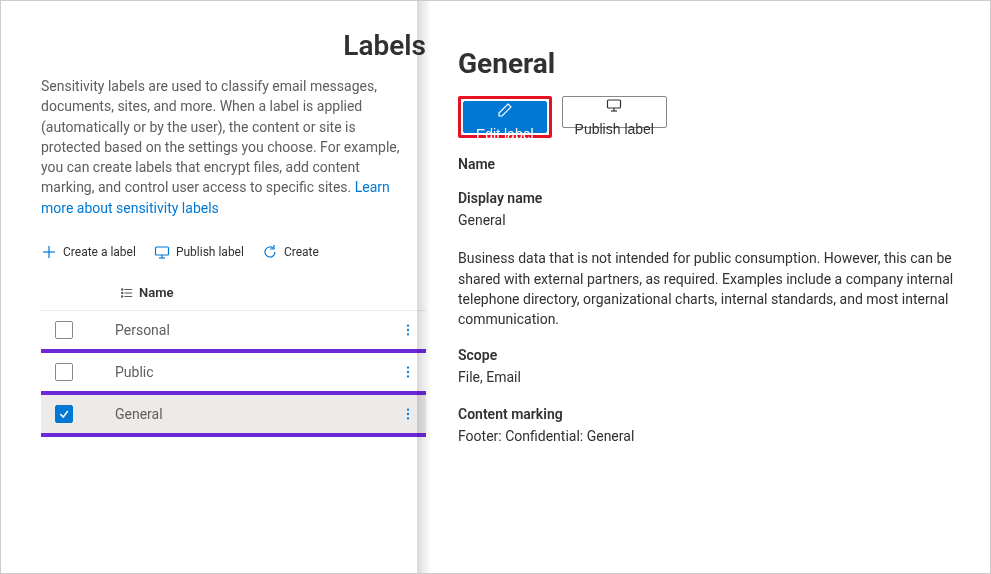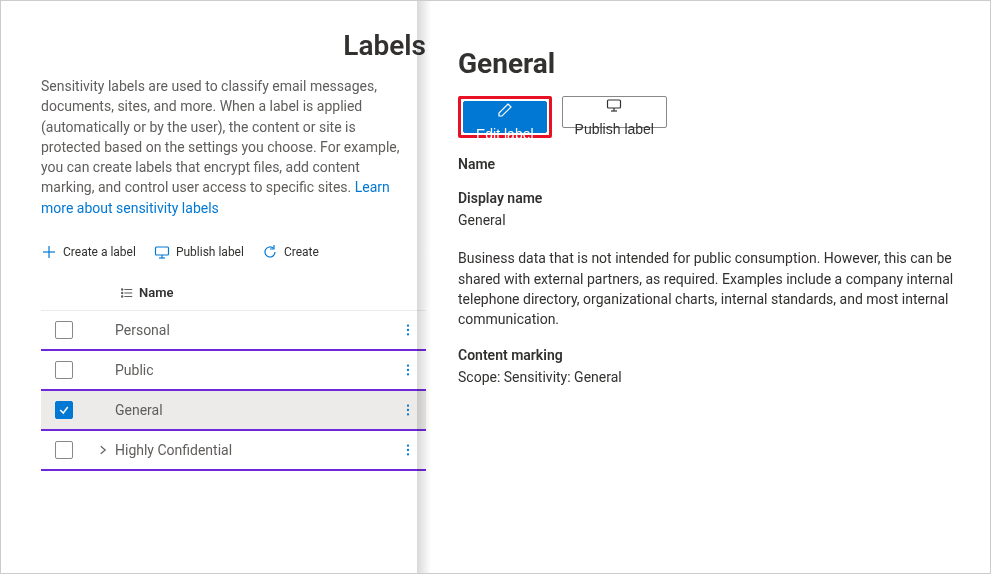--- a/index.html
+++ b/index.html
@@ -70,21 +70,21 @@
     border-bottom:1px solid #edebe9;
   }
   .list-header .col-check { width:36px; }
   .list-header .col-chev { width:24px; }
   .list-header .col-list-icon { width:24px; display:flex; align-items:center; justify-content:center;}
   .list-header .col-name { flex:1; font-weight:600; color:#323130;}
   .row {
     display:flex;
     align-items:center;
     padding: 10px 6px 10px 14px;
-    border-bottom:2px solid #6d28d9;
+    border-bottom:4px solid #6d28d9;
     font-size:14px;
     color:#605e5c;
     position:relative;
   }
   .row.selected { background:#edebe9; }
   .row .col-check { width:36px; }
   .row .col-chev { width:24px; display:flex; align-items:center; justify-content:center;}
   .row .col-name { flex:1; }
   .row .col-more { width:24px; display:flex; align-items:center; justify-content:center; color:#0078d4; }
   .checkbox {
@@ -237,38 +237,20 @@
           <span class="col-chev"></span>
           <span class="col-name">General</span>
           <span class="col-more">
             <svg width="14" height="14" viewBox="0 0 16 16" fill="#0078d4">
               <circle cx="8" cy="3" r="1.3"></circle>
               <circle cx="8" cy="8" r="1.3"></circle>
               <circle cx="8" cy="13" r="1.3"></circle>
             </svg>
           </span>
         </div>
-        <div class="row">
-          <span class="col-check">
-            <span class="checkbox"></span>
-          </span>
-          <span class="col-chev">
-            <svg class="chev" width="12" height="12" viewBox="0 0 16 16" fill="none" stroke="#605e5c" stroke-width="1.5">
-              <polyline points="5,3 11,8 5,13"></polyline>
-            </svg>
-          </span>
-          <span class="col-name">Highly Confidential</span>
-          <span class="col-more">
-            <svg width="14" height="14" viewBox="0 0 16 16" fill="#0078d4">
-              <circle cx="8" cy="3" r="1.3"></circle>
-              <circle cx="8" cy="8" r="1.3"></circle>
-              <circle cx="8" cy="13" r="1.3"></circle>
-            </svg>
-          </span>
-        </div>
       </div>
   </div>
 
   <div class="right">
     <h2>General</h2>
 
     <div class="btnrow">
       <span class="highlight-frame">
         <button class="btn primary">
           <svg viewBox="0 0 16 16" fill="none" stroke="currentColor" stroke-width="1.2">
@@ -292,18 +274,22 @@
           <div class="sec-title">Name</div>
         </div>
         <div class="section">
           <div class="sec-title">Display name</div>
           <div class="sec-value">General</div>
         </div>
         <div class="section">
           <div class="sec-value">Business data that is not intended for public consumption. However, this can be shared with external partners, as required. Examples include a company internal telephone directory, organizational charts, internal standards, and most internal communication.</div>
         </div>
         <div class="section">
+          <div class="sec-title">Scope</div>
+          <div class="sec-value">File, Email</div>
+        </div>
+        <div class="section">
           <div class="sec-title">Content marking</div>
-          <div class="sec-value">Scope: Sensitivity: General</div>
+          <div class="sec-value">Footer: Confidential: General</div>
         </div>
       </div>
   </div>
 </div>
 
 </body></html>

